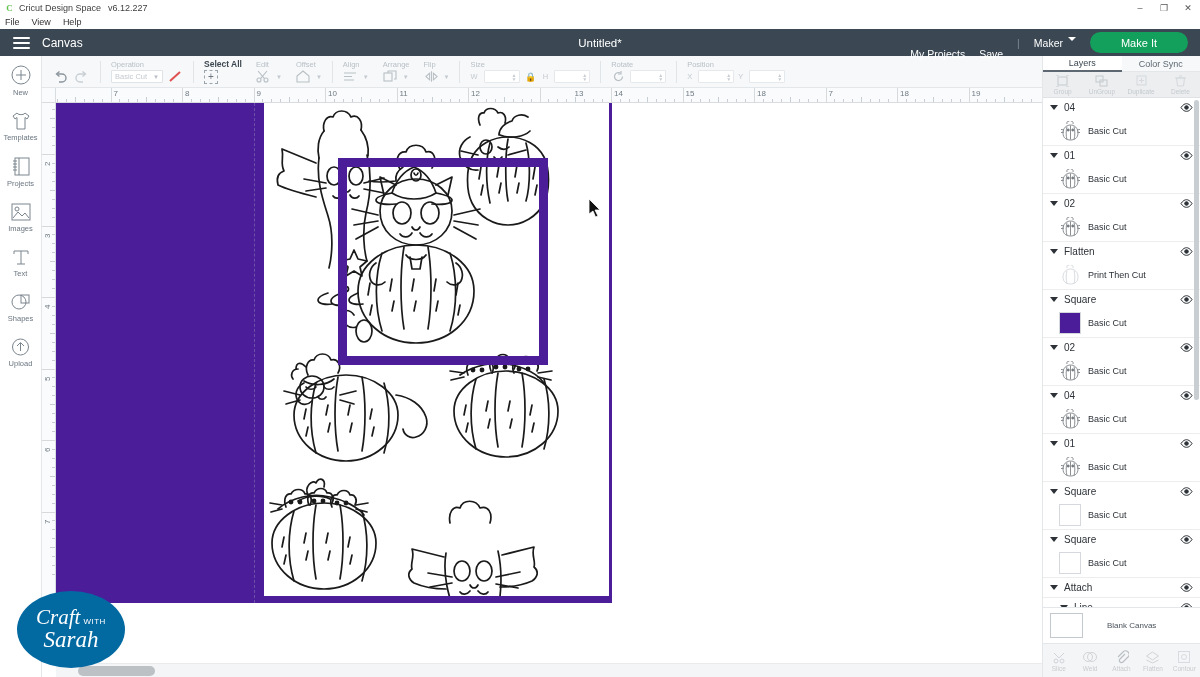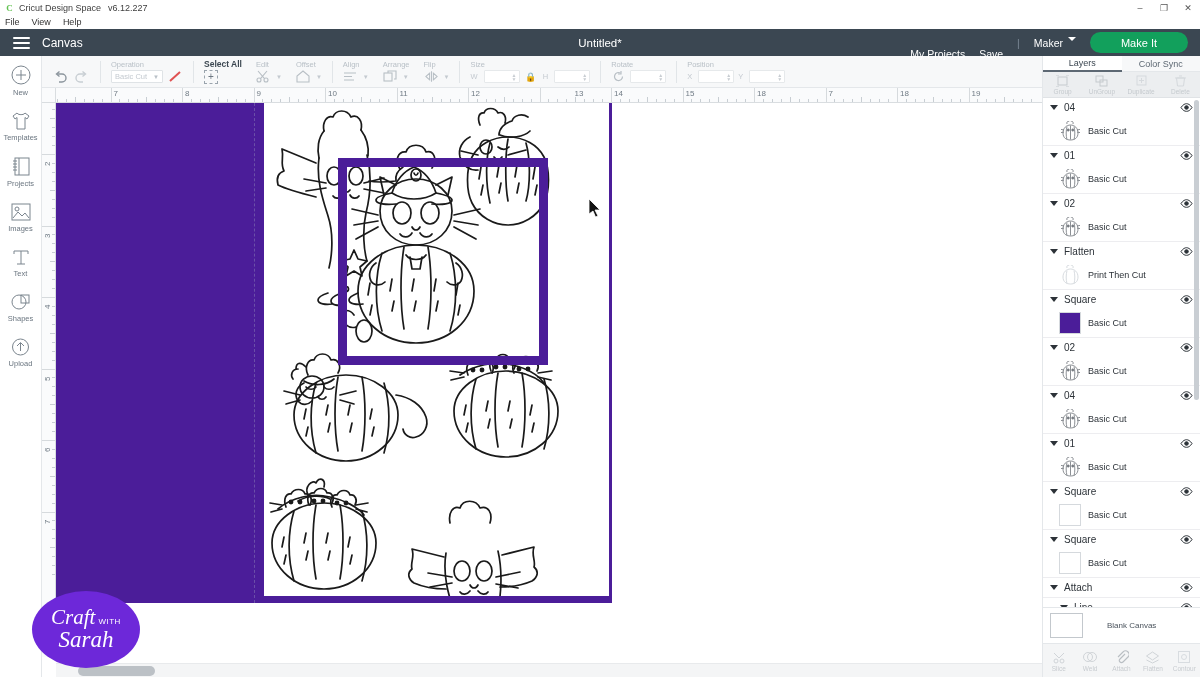--- a/index.html
+++ b/index.html
@@ -168,22 +168,22 @@
     position:absolute;left:62px;bottom:18px;display:flex;align-items:center;gap:5px;
     font-size:8.5px;color:#b3b9bf;z-index:6;
   }
   .zoombtn{
     width:15px;height:15px;border-radius:50%;border:1px solid #dfe3e6;background:#fff;
     display:flex;align-items:center;justify-content:center;font-size:9px;color:#b3b9bf;cursor:pointer;
   }
 
   
   .logo{
-    position:absolute;left:32px;bottom:9px;width:108px;height:77px;border-radius:50%;
-    background:#6d28d9;display:flex;flex-direction:column;align-items:center;
+    position:absolute;left:17px;bottom:9px;width:108px;height:77px;border-radius:50%;
+    background:#0369a1;display:flex;flex-direction:column;align-items:center;
     justify-content:center;color:#fff;z-index:10;
   }
   .logo .l1{ font-family:"Liberation Serif",serif;font-style:italic;font-size:21px;
     line-height:19px;display:flex;align-items:baseline;gap:3px; }
   .logo .l1 .w{ font-family:"Liberation Sans",sans-serif;font-style:normal;
     font-size:8px;letter-spacing:.5px; }
   .logo .l2{ font-family:"Liberation Serif",serif;font-style:italic;font-size:23px;
     line-height:22px;margin-top:-2px; }
 
   

